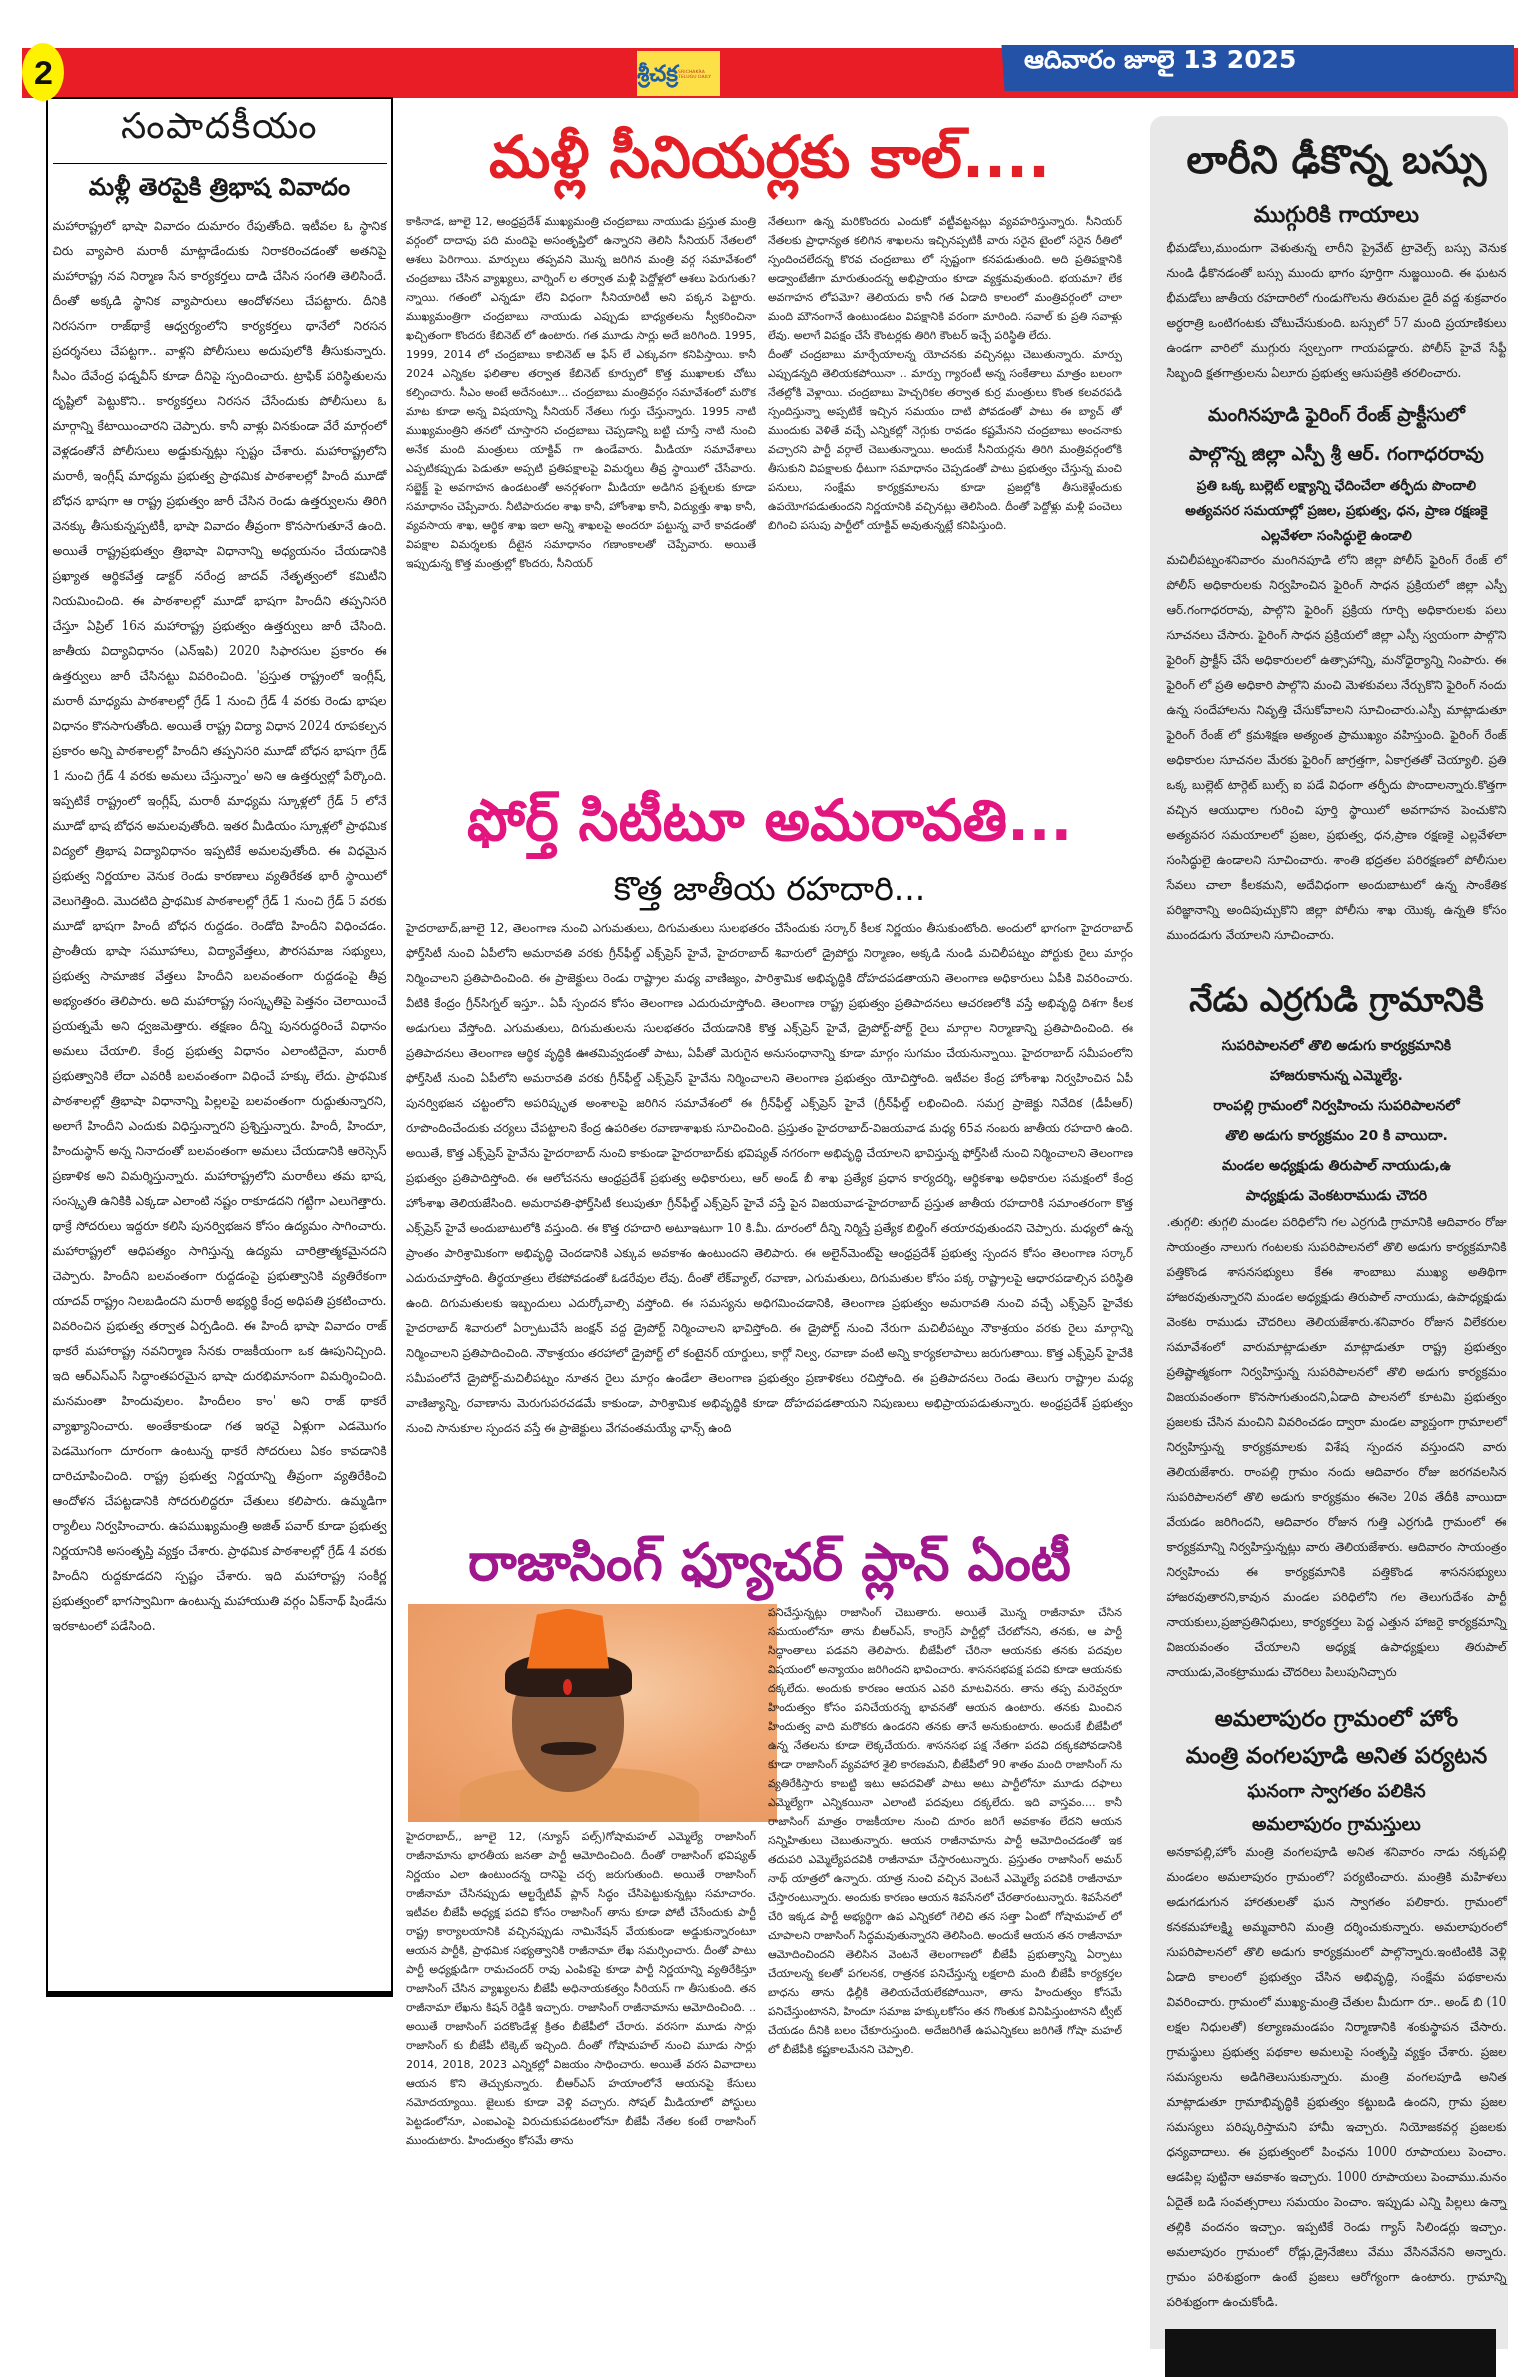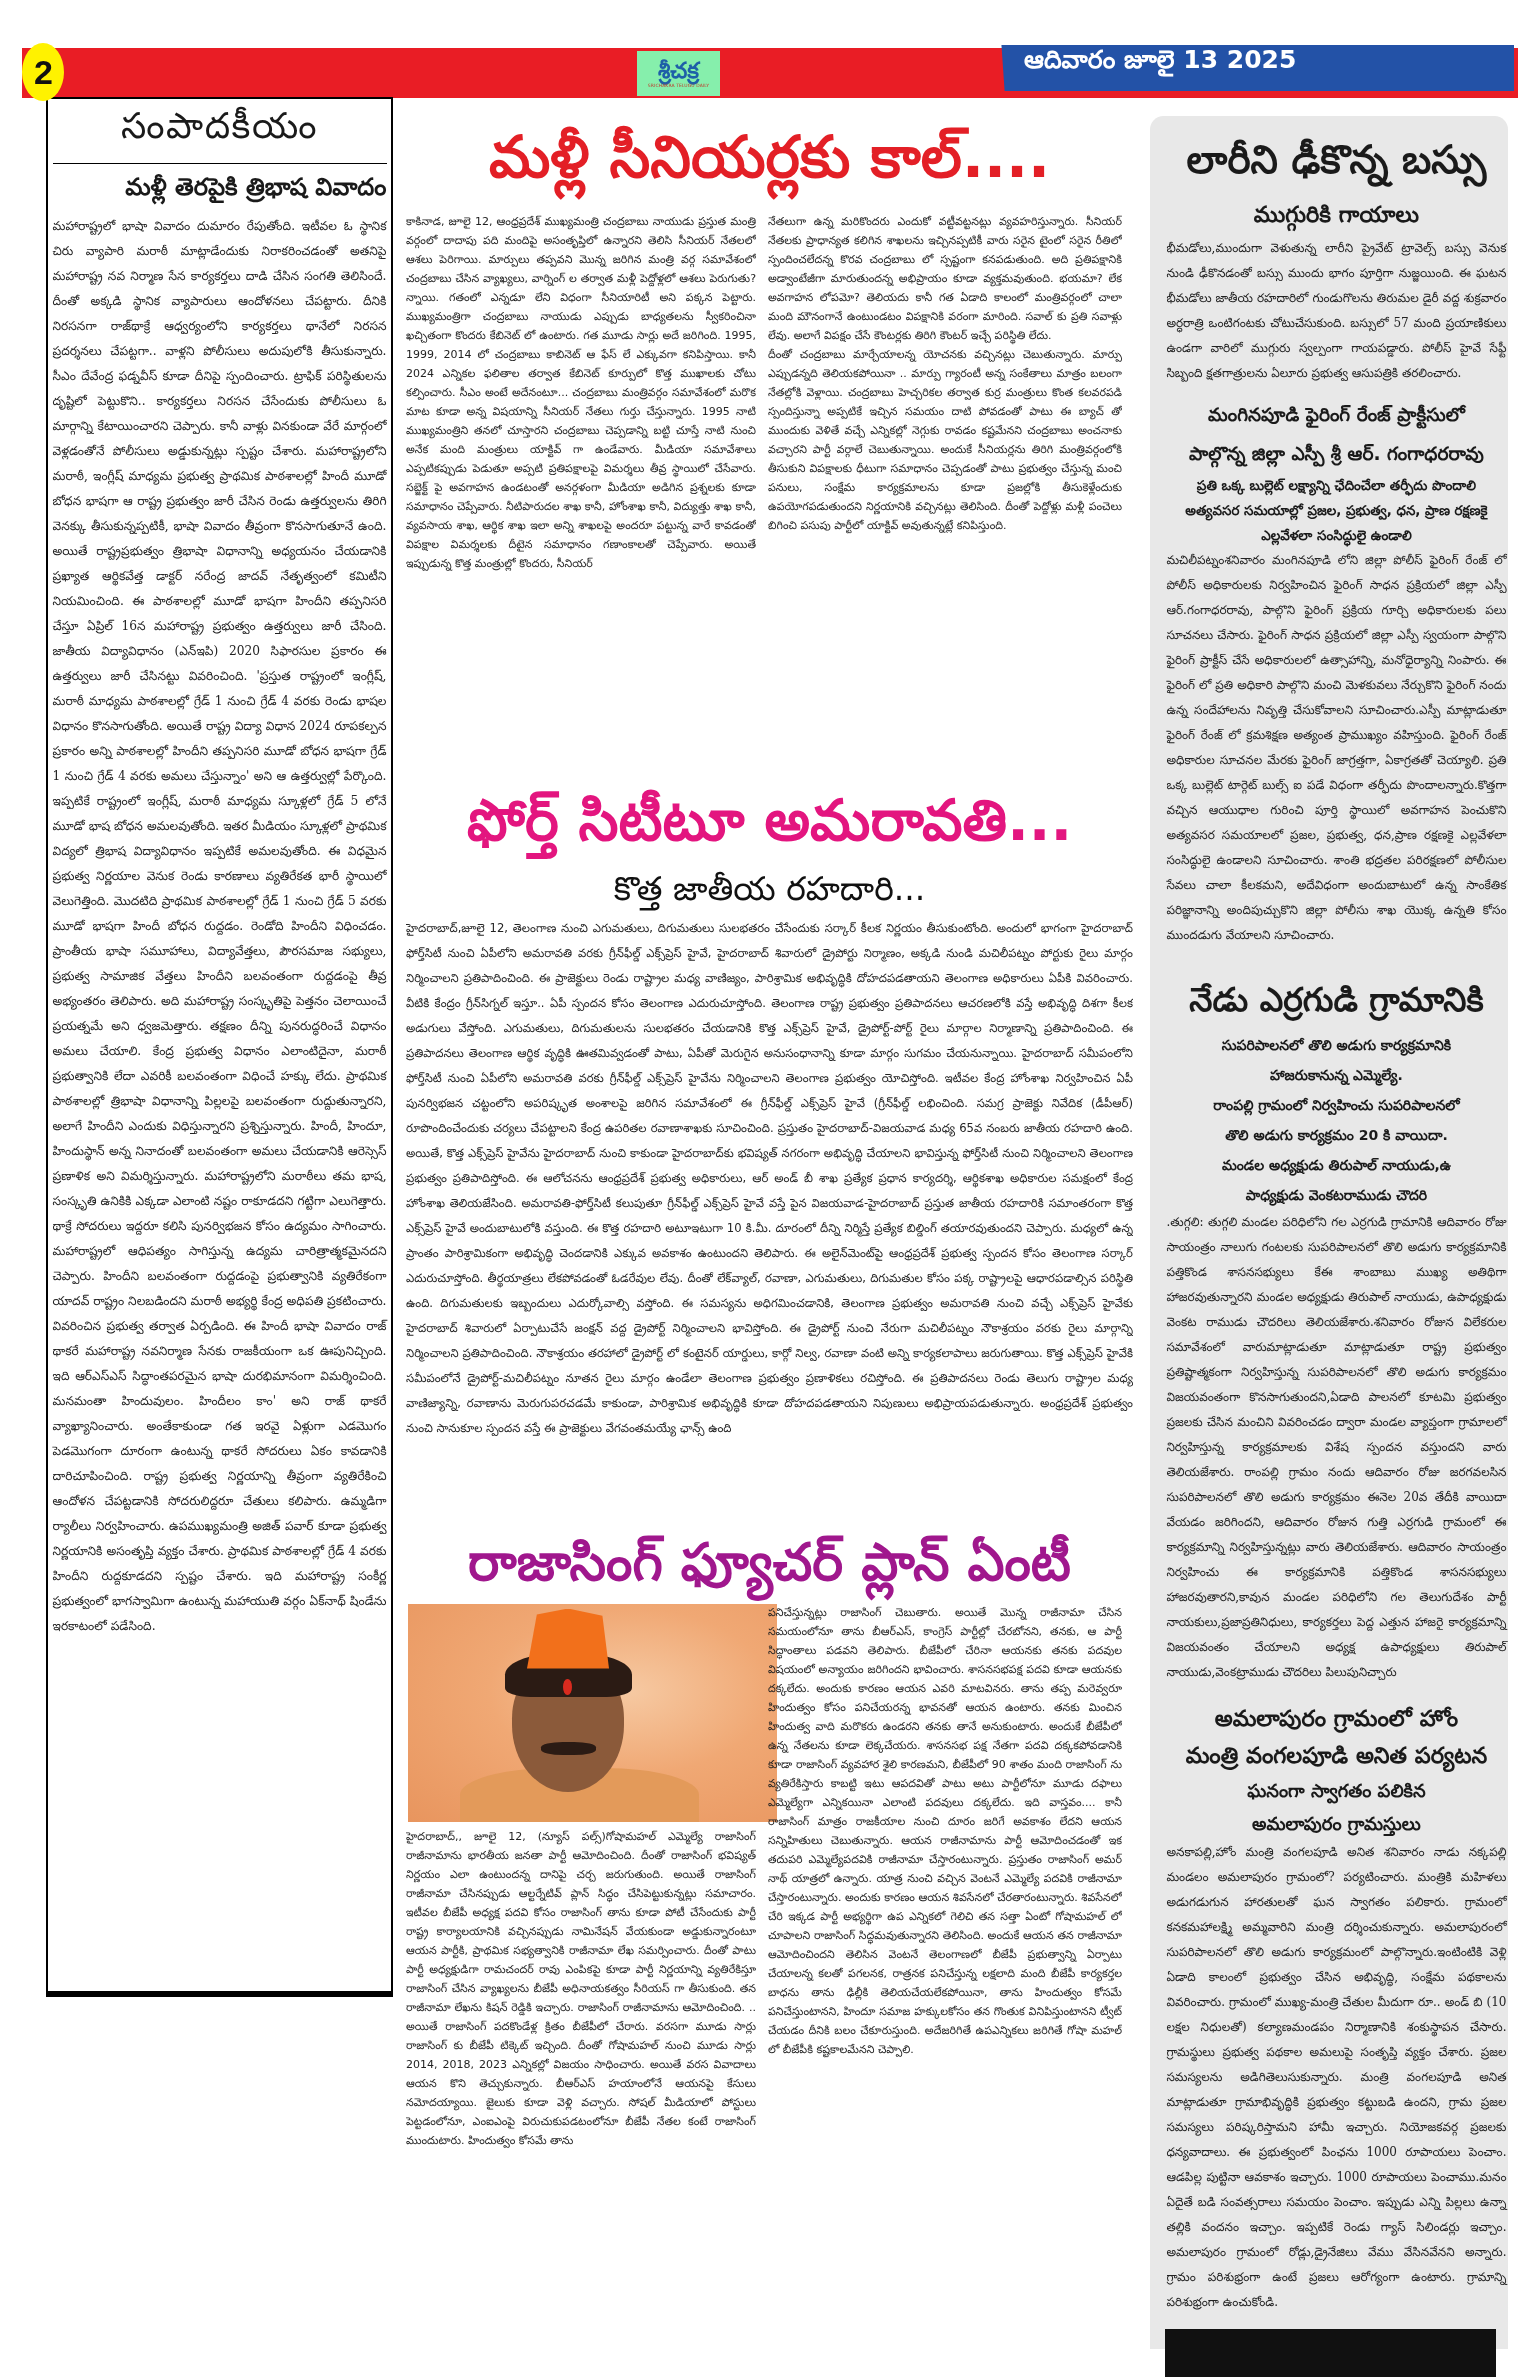--- a/index.html
+++ b/index.html
@@ -2,35 +2,35 @@
 <html style="font-size:12px"><head>
 <meta charset="utf-8">
 <style>
   * { box-sizing: border-box; margin: 0; padding: 0; }
   html, body { width: 1541px; height: 2377px; background: #ffffff; overflow: hidden; }
   body { position: relative; font-family: "DejaVu Sans", sans-serif; color: #1a1a1a; }
 
   
   .masthead { position: absolute; left: 22.4px; top: 48px; width: 1496px; height: 50px; background: #e91d25; }
   .page-num { position: absolute; left: 22.4px; top: 43px; width: 42px; height: 58px; border-radius: 50%; background: #fff200; display: flex; align-items: center; justify-content: center; font-family: "Liberation Sans", sans-serif; font-weight: bold; font-size: 34px; color: #111; z-index: 3; }
-  .logo { position: absolute; left: 637px; top: 51px; width: 83px; height: 45px; background: #86efac; display: flex; flex-direction: column; align-items: center; justify-content: center; z-index: 2; }
+  .logo { position: absolute; left: 637px; top: 51px; width: 83px; height: 45px; background: #fde047; display: flex; flex-direction: row; align-items: center; justify-content: center; z-index: 2; }
   .logo .logo-main { font-family: "DejaVu Sans", sans-serif; font-weight: bold; font-size: 22.4px; color: #1e5fa8; line-height: 1; }
   .logo .logo-sub { font-size: 4.5px; color: #c0392b; margin-top: 1.5px; letter-spacing: 0.1px; }
   .date-box { position: absolute; left: 991px; top: 45px; width: 523px; height: 46px; background: #2352a7; clip-path: polygon(2% 0, 100% 0, 100% 100%, 2.6% 100%); border-left: 2.2px solid #fff; display: flex; align-items: flex-start; padding-left: 31px; z-index: 2; }
   .date-box span { color: #fff; font-family: "DejaVu Sans", sans-serif; font-weight: bold; font-size: 25px; }
 
   
   .col { position: absolute; overflow: hidden; }
   .body-text { font-family: "DejaVu Serif", serif; font-size: 12px; line-height: 25px; text-align: justify; color: #222; }
   .body-sans { font-family: "DejaVu Sans", sans-serif; font-size: 11px; line-height: 19px; text-align: justify; color: #222; }
 
   
   .editorial { left: 46px; top: 97px; width: 347px; height: 1900px; border: 2.2px solid #000; border-bottom-width: 6px; padding: 0 4.5px; }
   .editorial .section-title { text-align: center; font-family: "DejaVu Sans", sans-serif; font-size: 36px; padding: 6px 0 7.5px; border-bottom: 1.5px solid #000; letter-spacing: 1.5px; }
-  .editorial .headline { text-align: right; font-family: "DejaVu Sans", sans-serif; font-weight: bold; font-size: 24px; line-height: 46px; margin-bottom: 4.5px; }
+  .editorial .headline { text-align: center; font-family: "DejaVu Sans", sans-serif; font-weight: bold; font-size: 24px; line-height: 46px; margin-bottom: 4.5px; }
   .editorial .body-text { font-size: 12.2px; line-height: 25px; }
 
   
   .mid-head-red { position: absolute; left: 406px; top: 116px; width: 727px; text-align: center; font-family: "DejaVu Sans", sans-serif; font-weight: bold; font-size: 58px; color: #e31f26; line-height: 82px; }
   .mid-col-a { left: 406px; top: 212px; width: 350px; }
   .mid-col-b { left: 768px; top: 212px; width: 354px; }
   .mid-head-pink { position: absolute; left: 406px; top: 779px; width: 727px; text-align: center; font-family: "DejaVu Sans", sans-serif; font-weight: bold; font-size: 57px; color: #e3157f; line-height: 82px; }
   .mid-sub { position: absolute; left: 406px; top: 863px; width: 727px; text-align: center; font-family: "DejaVu Sans", sans-serif; font-size: 33px; color: #111; line-height: 52px; }
   .mid-wide { left: 406px; top: 916px; width: 727px; font-size: 11.6px; line-height: 25px; }
   .mid-head-purple { position: absolute; left: 406px; top: 1521px; width: 727px; text-align: center; font-family: "DejaVu Sans", sans-serif; font-weight: bold; font-size: 52px; color: #a0178d; line-height: 82px; }

